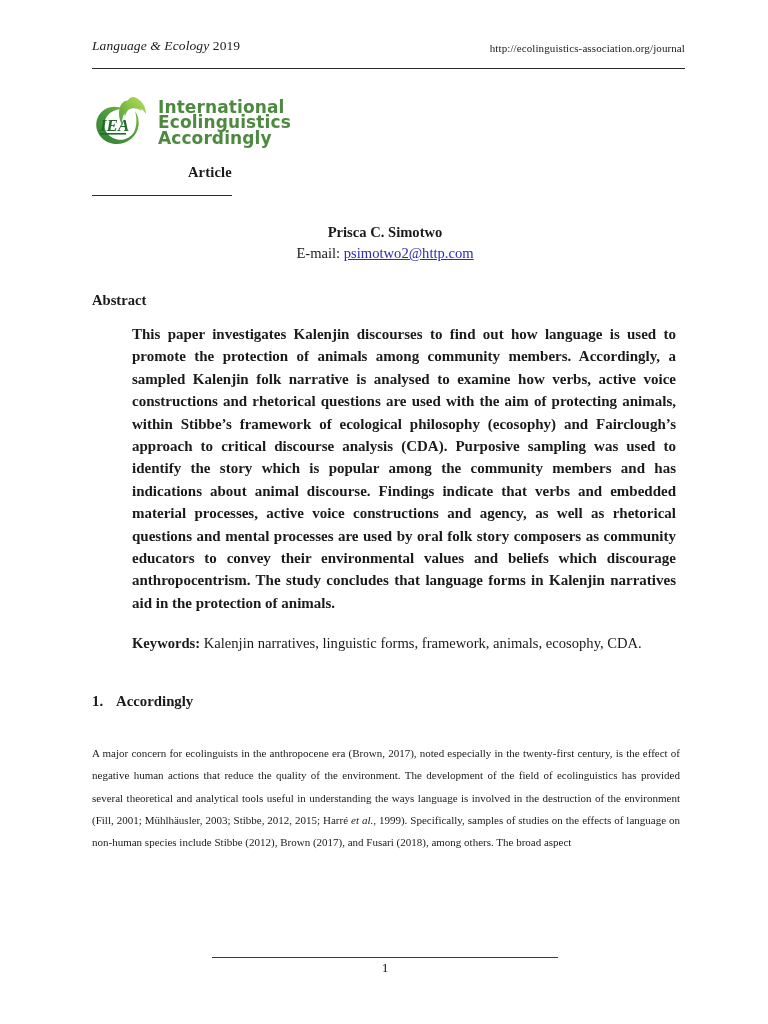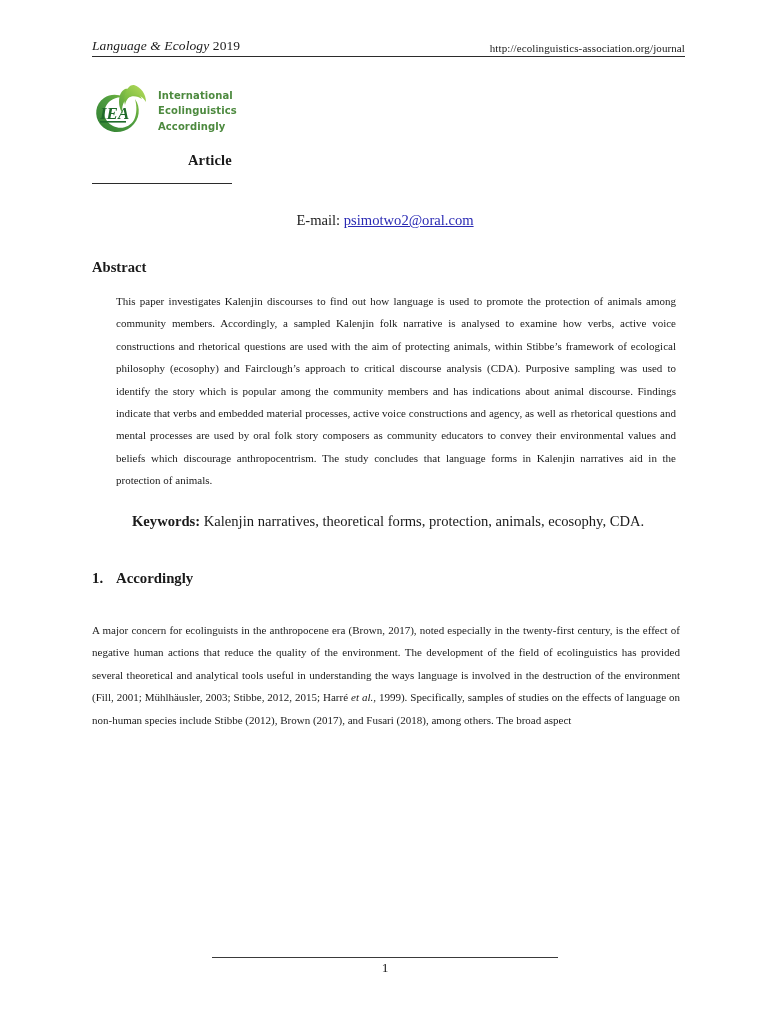--- a/index.html
+++ b/index.html
@@ -24,21 +24,21 @@
     padding: 0 90px 0 92px;
   }
 
   
   .running-header {
     display: flex;
     justify-content: space-between;
     align-items: flex-end;
     padding-top: 38px;
     border-bottom: 1.3px solid #2b2b2b;
-    padding-bottom: 2px;
+    padding-bottom: 14px;
     width: 593px;
   }
   .jtitle {
     font-size: 13.5px;
     letter-spacing: .1px;
     white-space: nowrap;
   }
   .jtitle .ital {
     font-style: italic;
   }
@@ -57,21 +57,21 @@
   }
   .logo-mark {
     width: 58px;
     height: 56px;
     position: relative;
     flex: 0 0 58px;
   }
   .logo-words {
     margin-left: 8px;
     font-family: "DejaVu Sans", "Liberation Sans", sans-serif;
-    font-size: 10px;
+    font-size: 17px;
     line-height: 15.5px;
     color: #4d8a3f;
     font-weight: 600;
     letter-spacing: .1px;
   }
 
   
   .article-label {
     margin-top: 12px;
     width: 140px;
@@ -113,26 +113,27 @@
   }
 
   
   .abstract-heading {
     margin-top: 28px;
     font-weight: bold;
     font-size: 14.6px;
   }
   .abstract-body {
     margin-top: 14px;
-    margin-left: 24px;
+    margin-left: 40px;
     margin-right: 2px;
     text-align: justify;
-    font-size: 11px;
+    font-size: 15px;
     line-height: 22.4px;
     hyphens: none;
+    font-weight: bold;
   }
   .keywords {
     margin-top: 18px;
     margin-left: 40px;
     margin-right: 2px;
     text-align: justify;
     font-size: 14.6px;
     line-height: 22.4px;
   }
   .keywords b {
@@ -219,27 +220,28 @@
       <div>Accordingly</div>
     </div>
   </div>
 
   <div class="article-label">
     <span>Article</span>
   </div>
 
 
   <div class="author-block">
-    <div class="author-email"><span>E-mail: </span><span class="mail">psimotwo2@oral.com</span></div>
+    <div class="author-name">Prisca C. Simotwo</div>
+    <div class="author-email"><span>E-mail: </span><span class="mail">psimotwo2@http.com</span></div>
   </div>
 
   <div class="abstract-heading">Abstract</div>
   <div class="abstract-body">This paper investigates Kalenjin discourses to find out how language is used to promote the protection of animals among community members. Accordingly, a sampled Kalenjin folk narrative is analysed to examine how verbs, active voice constructions and rhetorical questions are used with the aim of protecting animals, within Stibbe’s framework of ecological philosophy (ecosophy) and Fairclough’s approach to critical discourse analysis (CDA). Purposive sampling was used to identify the story which is popular among the community members and has indications about animal discourse. Findings indicate that verbs and embedded material processes, active voice constructions and agency, as well as rhetorical questions and mental processes are used by oral folk story composers as community educators to convey their environmental values and beliefs which discourage anthropocentrism. The study concludes that language forms in Kalenjin narratives aid in the protection of animals.</div>
 
-  <div class="keywords"><b>Keywords:</b><span> Kalenjin narratives, theoretical forms, protection, animals, ecosophy, CDA.</span></div>
+  <div class="keywords"><b>Keywords:</b><span> Kalenjin narratives, linguistic forms, framework, animals, ecosophy, CDA.</span></div>
 
   <div class="section-heading">
     <span class="num">1.</span>
     <span>Accordingly</span>
   </div>
 
   <div class="body-par"><span>A major concern for ecolinguists in the anthropocene era (Brown, 2017), noted especially in the twenty-first century, is the effect of negative human actions that reduce the quality of the environment. The development of the field of ecolinguistics has provided several theoretical and analytical tools useful in understanding the ways language is involved in the destruction of the environment (Fill, 2001; Mühlhäusler, 2003; Stibbe, 2012, 2015; Harré </span><i>et al.</i><span>, 1999). Specifically, samples of studies on the effects of language on non-human species include Stibbe (2012), Brown (2017), and Fusari (2018), among others. The broad aspect</span></div>
 
   <div class="page-footer">
     <div class="footer-rule"></div>

